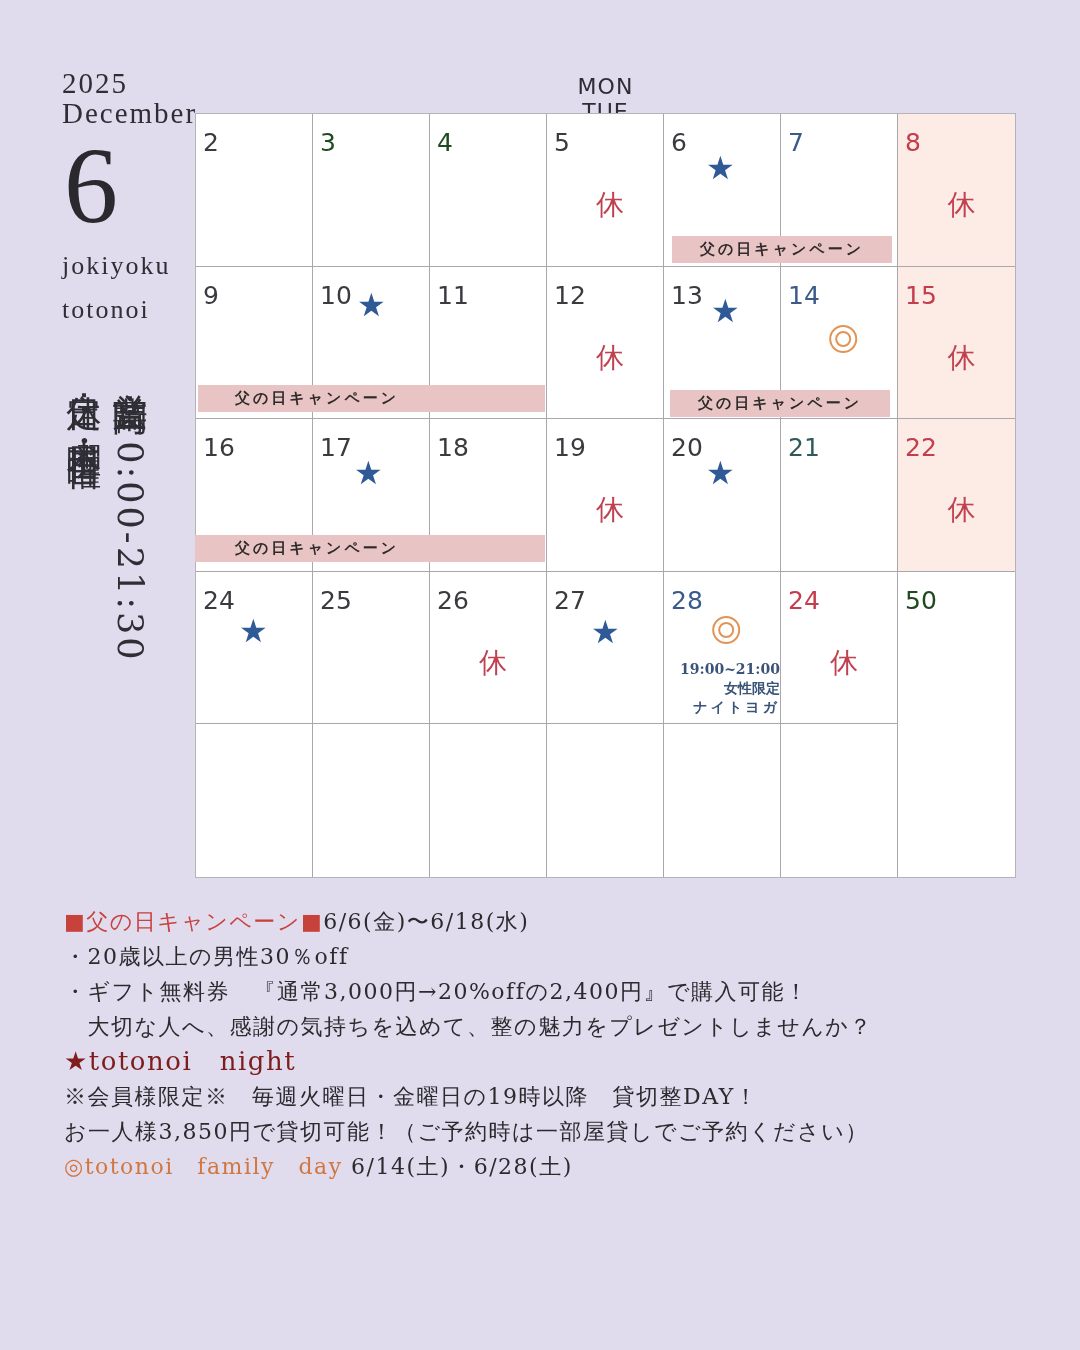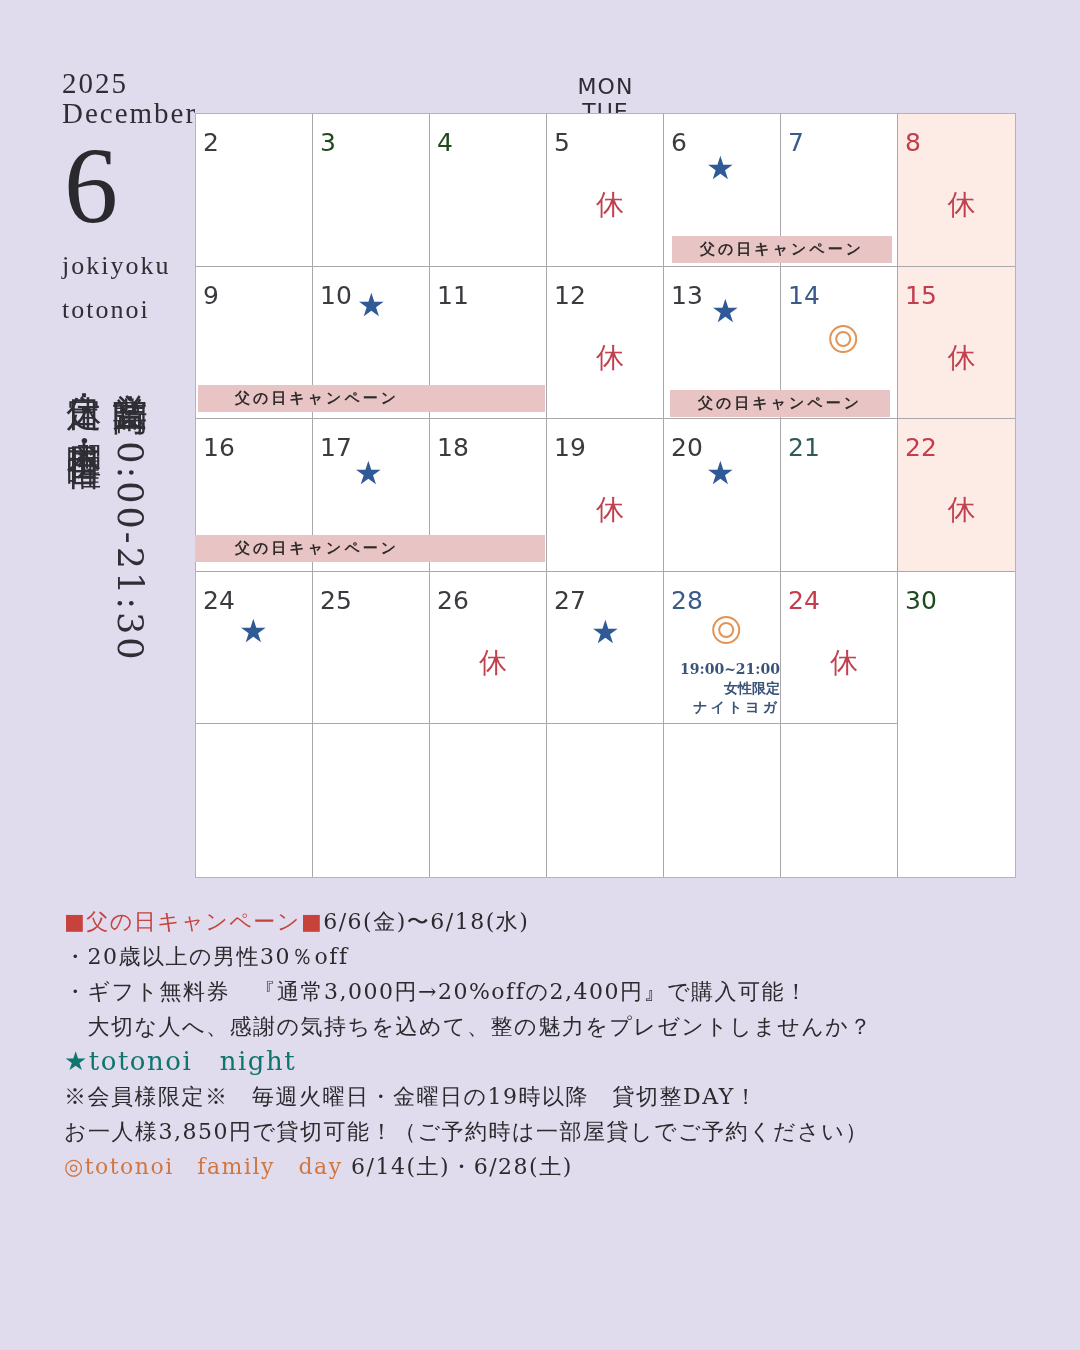--- a/index.html
+++ b/index.html
@@ -36,21 +36,21 @@
   .star { position:absolute; color:#2f5a96; font-size:32px; line-height:32px; }
   .circle { position:absolute; left:50%; top:58px; transform:translateX(-35%); width:28px; height:28px; border:2px solid #e39455; border-radius:50%; box-sizing:border-box; }
   .circle::after { content:""; position:absolute; left:4px; top:4px; width:16px; height:16px; border:2px solid #e39455; border-radius:50%; box-sizing:border-box; }
   .event-note { position:absolute; left:0; right:0; top:88px; text-align:right; font-family:"DejaVu Serif", serif; font-weight:bold; font-size:14px; line-height:19px; color:#3a5378; }
 
   .bar { position:absolute; background:#e8c4c4; height:27px; font-family:"DejaVu Serif", serif; font-weight:bold; font-size:15px; letter-spacing:3px; color:#2f2a2a; line-height:27px; z-index:2; }
 
   .notes { position:absolute; left:64px; top:904px; width:960px; font-family:"DejaVu Serif", serif; font-size:22px; line-height:35px; color:#2b2b2e; letter-spacing:1.5px; }
   .notes div { white-space:nowrap; }
   .red { color:#c8423c; }
-  .blue { color:#0f766e; }
+  .blue { color:#7f1d1d; }
   .orange { color:#d1763f; }
 </style>
 </head>
 <body>
 
 <div class="side">
   <div class="year">2025</div>
   <div class="month-name">December</div>
   <div class="big-num">6</div>
   <div class="brand">jokiyoku</div>
@@ -175,21 +175,21 @@
       <div>女性限定</div>
       <div style="letter-spacing:3px">ナイトヨガ</div>
     </div>
   </div>
   <div class="cell">
       <span class="daynum c-red">24</span>
       <span class="kyu">休</span>
     </div>
 
   <div class="cell last-row">
-      <span class="daynum c-green">30</span>
+      <span class="daynum c-green">50</span>
     </div>
   <div class="cell last-row"></div>
   <div class="cell last-row"></div>
   <div class="cell last-row"></div>
   <div class="cell last-row"></div>
   <div class="cell last-row"></div>
   <div class="cell last-row"></div>
 </div>
 
 <div class="bar" style="left:672px;top:236px;width:220px;text-align:center;">父の日キャンペーン</div>

